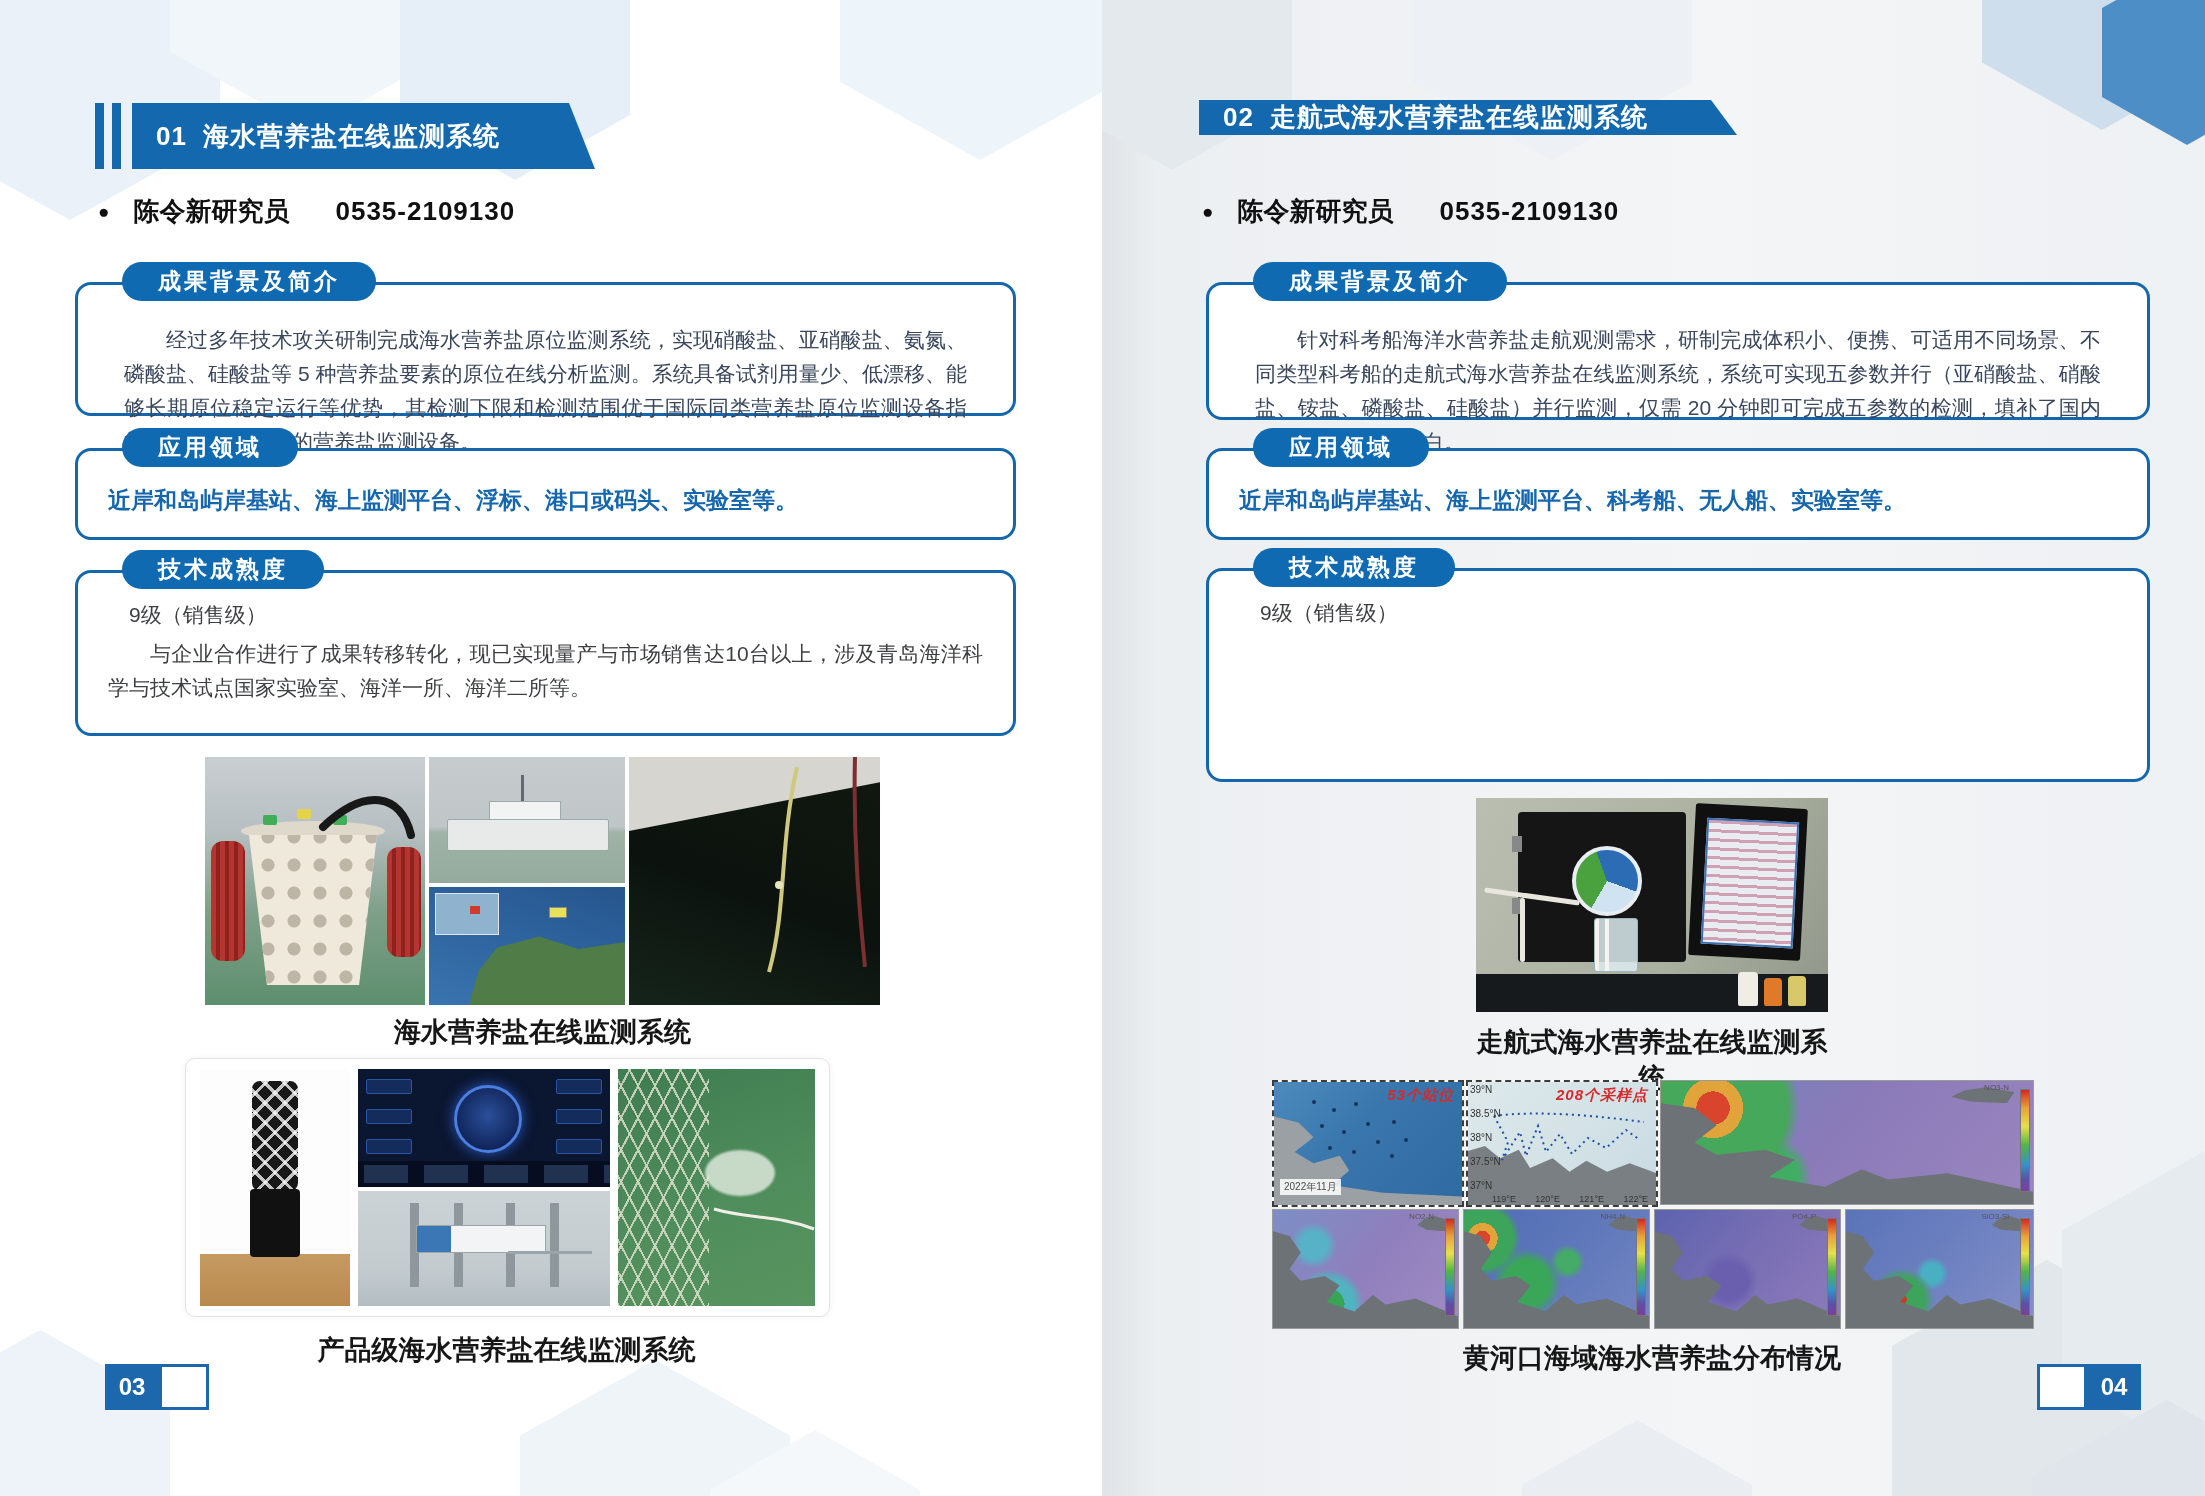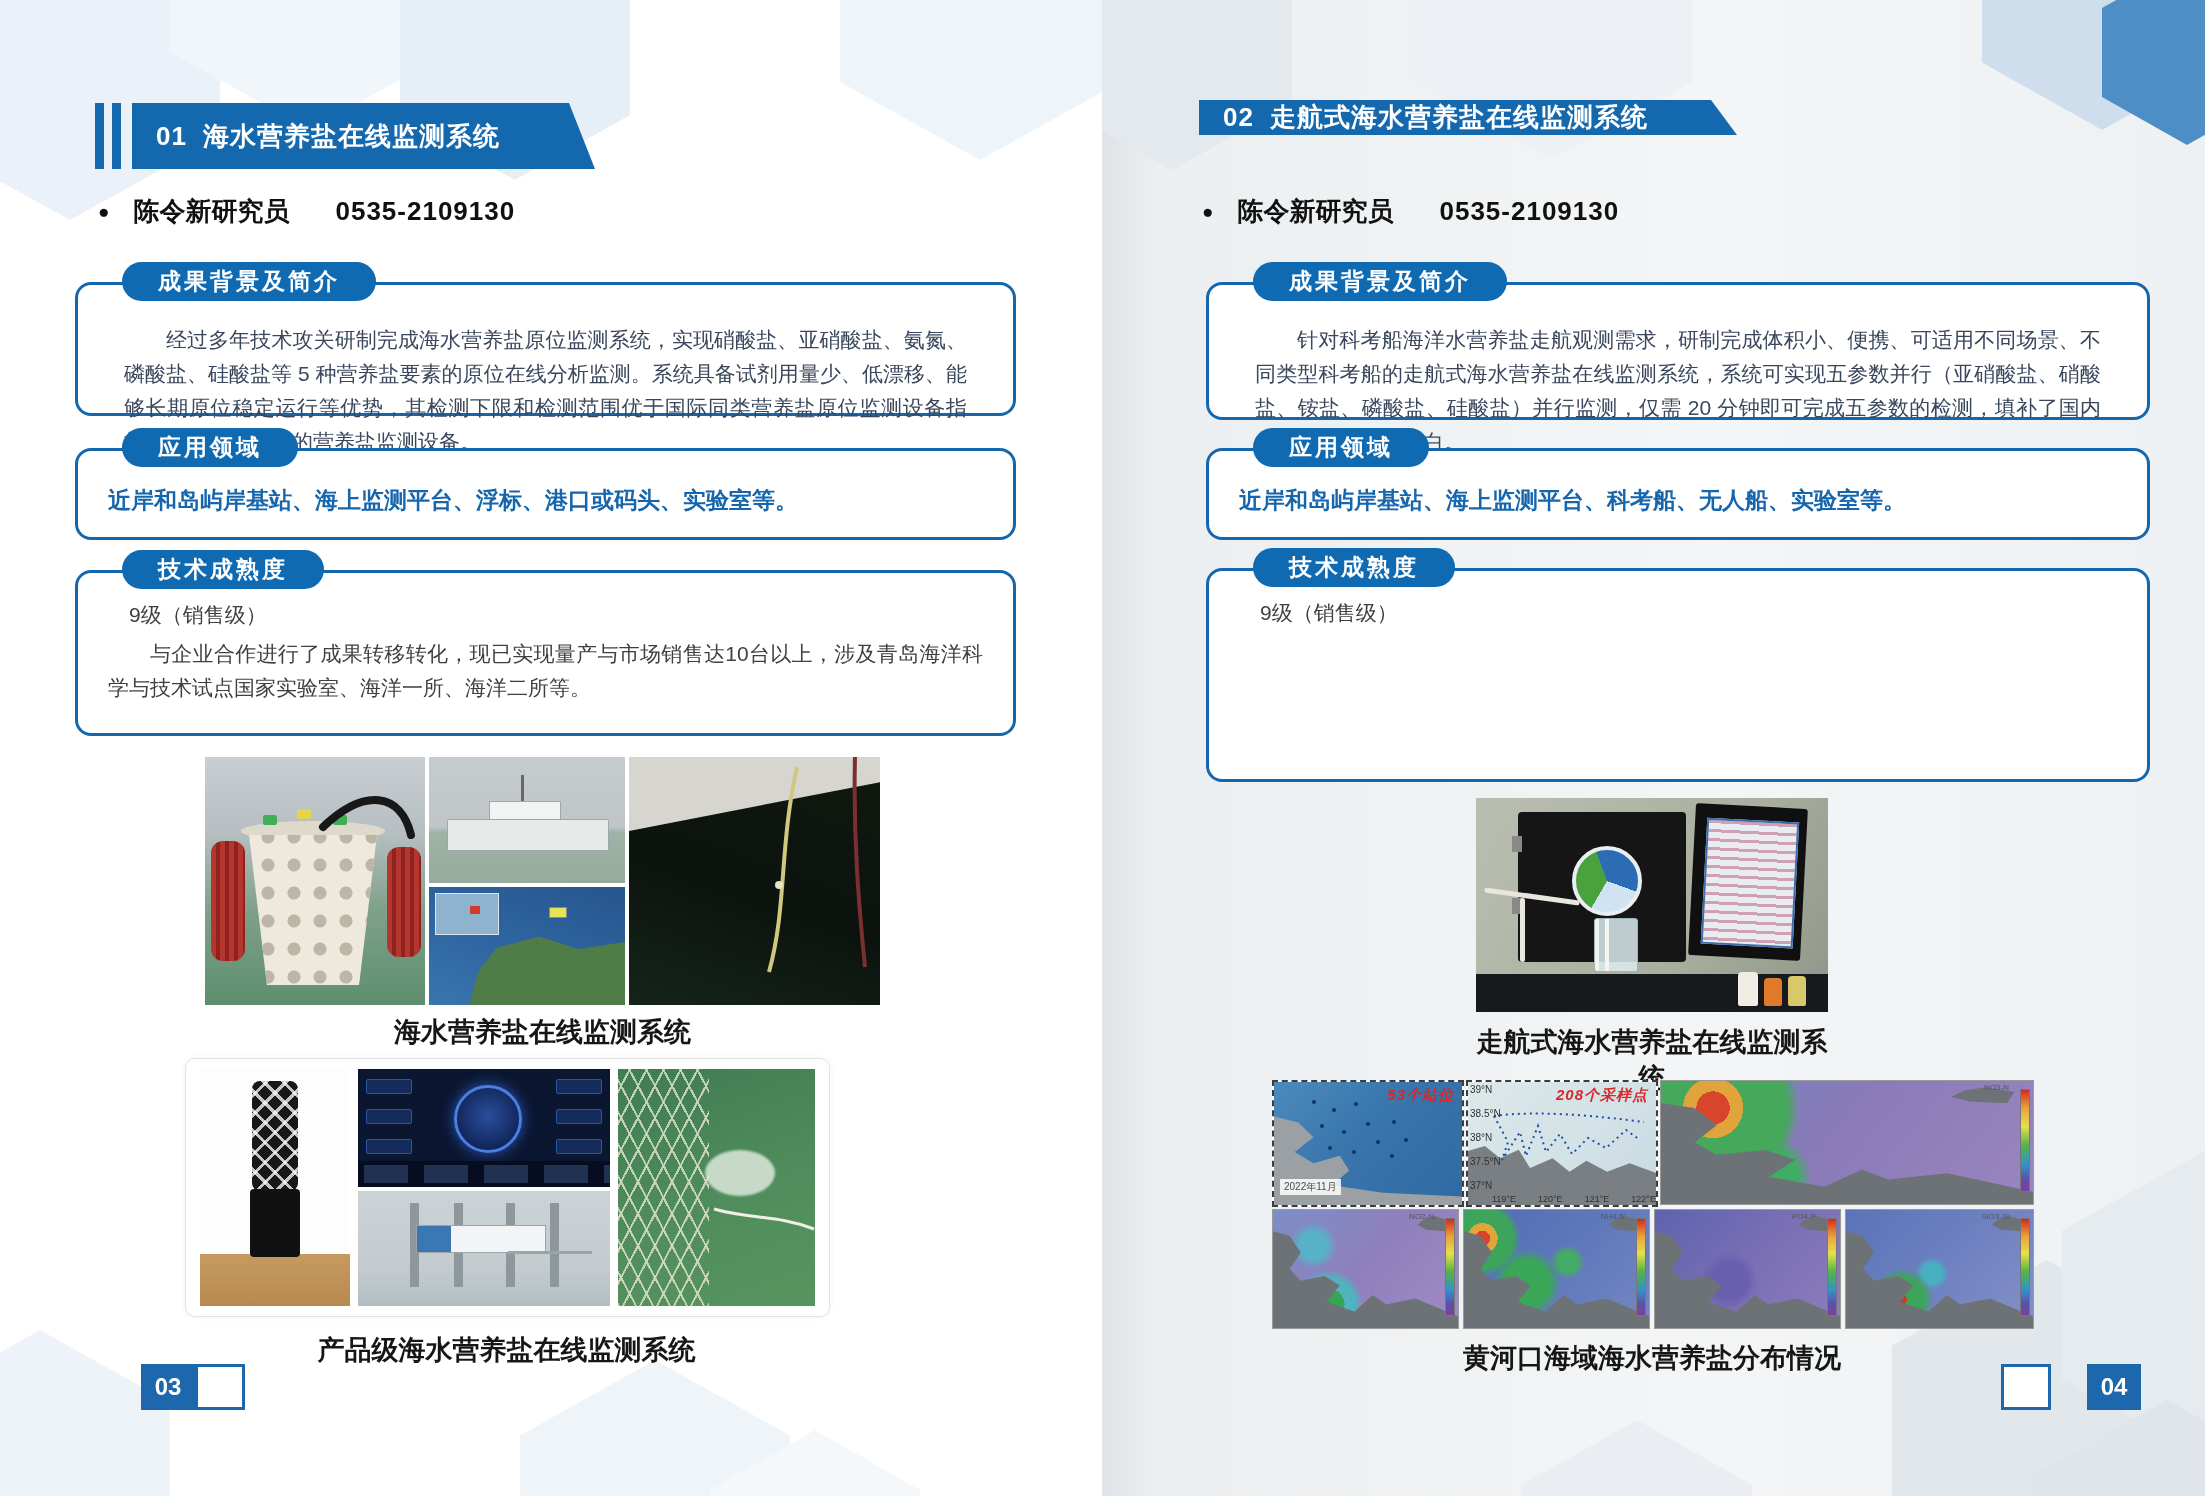--- a/index.html
+++ b/index.html
@@ -110,21 +110,21 @@
   .date-box{position:absolute;left:6px;bottom:10px;font-size:10px;color:#4a4a4a;background:rgba(255,255,255,.85);padding:1px 4px;z-index:3;}
   .map-title{position:absolute;top:2px;right:24px;font-size:8px;color:#555;z-index:3;}
   .sea-st{position:absolute;inset:0;background:linear-gradient(135deg,#4d8abc 0%,#3a77ad 40%,#2f6aa2 100%);}
   .land-st{position:absolute;inset:0;background:#9ba0a4;z-index:2;
            clip-path:polygon(0 28%,13% 33%,21% 45%,11% 57%,21% 66%,35% 60%,40% 72%,31% 84%,58% 90%,100% 93%,100% 100%,0 100%);}
   .sea-tr{position:absolute;inset:0;background:linear-gradient(135deg,#dde8ea 0%,#d3e2e6 55%,#c7d9e2 100%);}
   .land-tr{position:absolute;inset:0;background:#7a7f83;z-index:2;
            clip-path:polygon(0 56%,9% 52%,17% 62%,27% 55%,33% 70%,45% 62%,54% 73%,63% 64%,74% 73%,86% 66%,100% 74%,100% 100%,0 100%);}
   .lat-ticks{position:absolute;left:2px;top:2px;bottom:14px;display:flex;flex-direction:column;justify-content:space-between;z-index:3;}
   .lat-ticks span{font-size:10px;color:#333;}
-  .lon-ticks{position:absolute;left:24px;right:0;bottom:1px;display:flex;justify-content:space-between;z-index:3;}
+  .lon-ticks{position:absolute;left:24px;right:8px;bottom:1px;display:flex;justify-content:space-between;z-index:3;}
   .lon-ticks span{font-size:9px;color:#333;}
   .dist-sea{position:absolute;inset:0;}
   .sea-a{background:radial-gradient(circle at 14% 22%,#d8442c 0 5%,#e0a43a 5% 9%,#45a85a 9% 22%,transparent 26%),
                radial-gradient(circle at 30% 78%,#3fae62 0 9%,transparent 14%),
                linear-gradient(130deg,#6f86c2 0%,#8a7ab8 45%,#9a86c0 100%);}
   .sea-b{background:radial-gradient(circle at 30% 80%,#36a656 0 10%,#4fb4c0 10% 16%,transparent 22%),
                radial-gradient(circle at 22% 30%,#57b2c8 0 8%,transparent 14%),
                linear-gradient(130deg,#7d8ec6 0%,#8f7fbc 50%,#a08cc4 100%);}
   .sea-c{background:radial-gradient(circle at 10% 24%,#d8442c 0 4%,#e0a43a 4% 8%,#3da45c 8% 16%,transparent 20%),
                radial-gradient(circle at 34% 62%,#3aa658 0 16%,transparent 24%),
@@ -138,21 +138,21 @@
   .dist-land{position:absolute;inset:0;background:#6d7276;z-index:2;
              clip-path:polygon(0 18%,9% 22%,15% 36%,9% 50%,15% 60%,28% 56%,36% 64%,29% 78%,44% 86%,54% 72%,61% 80%,77% 75%,100% 90%,100% 100%,0 100%);}
   .islet{position:absolute;right:5%;top:5%;width:17%;height:13%;background:#6d7276;z-index:2;
          clip-path:polygon(0 60%,22% 20%,55% 0,100% 30%,88% 100%,30% 90%);}
   .cbar{position:absolute;right:3px;top:8px;bottom:12px;width:8px;z-index:3;border:1px solid #777;
         background:linear-gradient(180deg,#d42a20 0%,#e8a23c 18%,#e6e04a 36%,#52b348 55%,#3492c9 74%,#5b51a8 88%,#7b3fa0 100%);}
 
   
   .pn{position:absolute;bottom:86px;display:flex;z-index:2;}
   .pn .blue{width:54px;height:46px;background:#1d67ad;color:#fff;font-weight:bold;font-size:24px;
-            display:flex;align-items:center;justify-content:center;margin-left:36px;}
+            display:flex;align-items:center;justify-content:center;}
   .pn .white{width:44px;height:40px;background:#fff;border:3px solid #1d67ad;}
   .pn-left{left:105px;}
   .pn-right{right:64px;}
   .pn-left .white{margin-top:0;}
 </style>
 </head>
 <body>
 
 <div class="spread">
 

